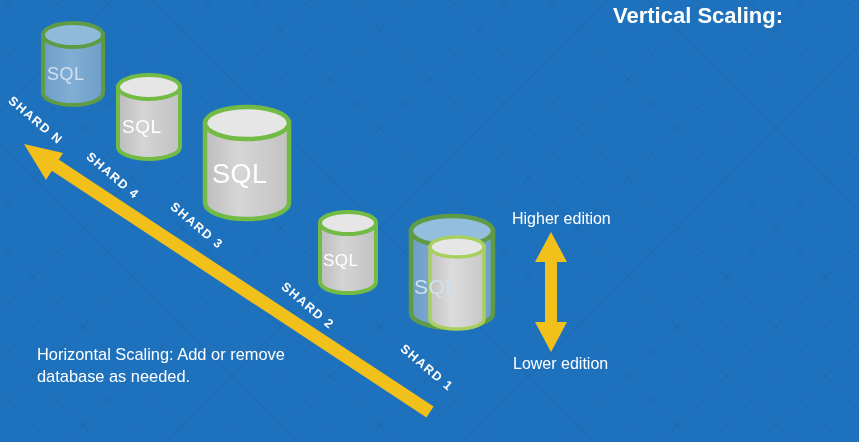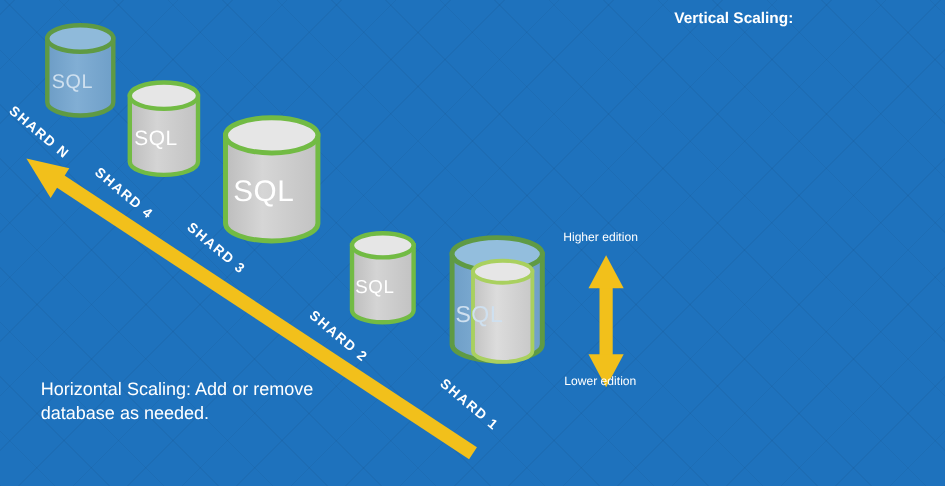--- a/index.html
+++ b/index.html
@@ -46,36 +46,36 @@
   }
 
   
   .vtext{
     position:absolute;
     left:613px;top:6px;width:240px;
     color:#ffffff;
     font-size:15.2px;
     line-height:20.6px;
   }
-  .vtext .hd{font-weight:700;font-size:14px;}
+  .vtext .hd{font-weight:700;font-size:22px;}
   .vtext .body{display:block;margin-top:2px;}
 
   .htext{
     position:absolute;
     left:37px;top:343px;width:270px;
     color:#ffffff;
     font-size:16.4px;
     line-height:22px;
   }
   .htext .hd{font-weight:400;}
 
   .edge-label{
     position:absolute;
     color:#ffffff;
-    font-size:11px;
+    font-size:16px;
     white-space:nowrap;
     user-select:none;
   }
 
   
   .arrow-layer{position:absolute;left:0;top:0;width:859px;height:442px;pointer-events:none;}
 </style>
 </head>
 <body>
 
@@ -180,21 +180,21 @@
 
   <svg class="arrow-layer" viewBox="0 0 859 442" width="859" height="442">
     <g>
       <rect x="545" y="252" width="12" height="79" fill="#f2c01b"></rect>
       <polygon points="551,232 567,262 535,262" fill="#f2c01b"></polygon>
       <polygon points="551,352 567,322 535,322" fill="#f2c01b"></polygon>
     </g>
   </svg>
 
   <div class="edge-label" style="left:512px;top:210px;">Higher edition</div>
-  <div class="edge-label" style="left:513px;top:341px;">Lower edition</div>
+  <div class="edge-label" style="left:513px;top:355px;">Lower edition</div>
 
   <div class="vtext">
     <span class="hd">Vertical Scaling</span><span class="hd">:</span>
   </div>
 
   <div class="htext">
     <span class="hd">Horizontal Scaling</span><span>: Add or</span>
     <span>remove database as needed.</span>
   </div>
 

